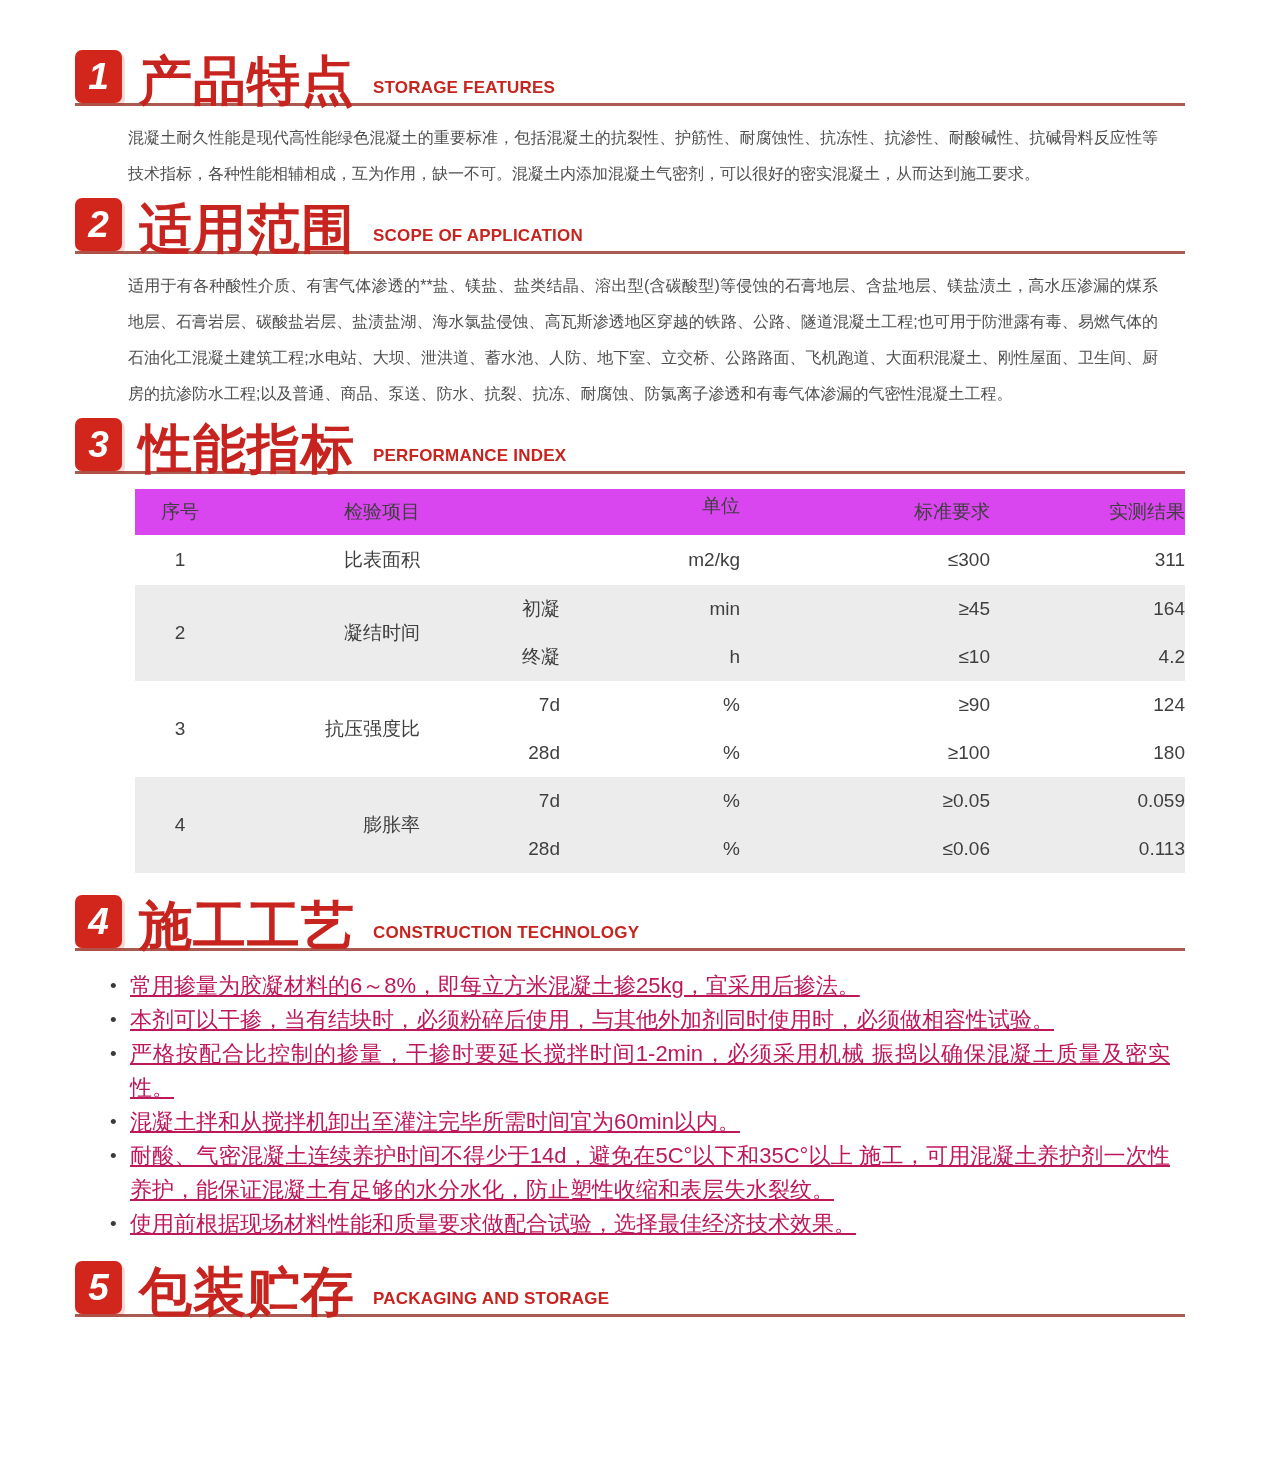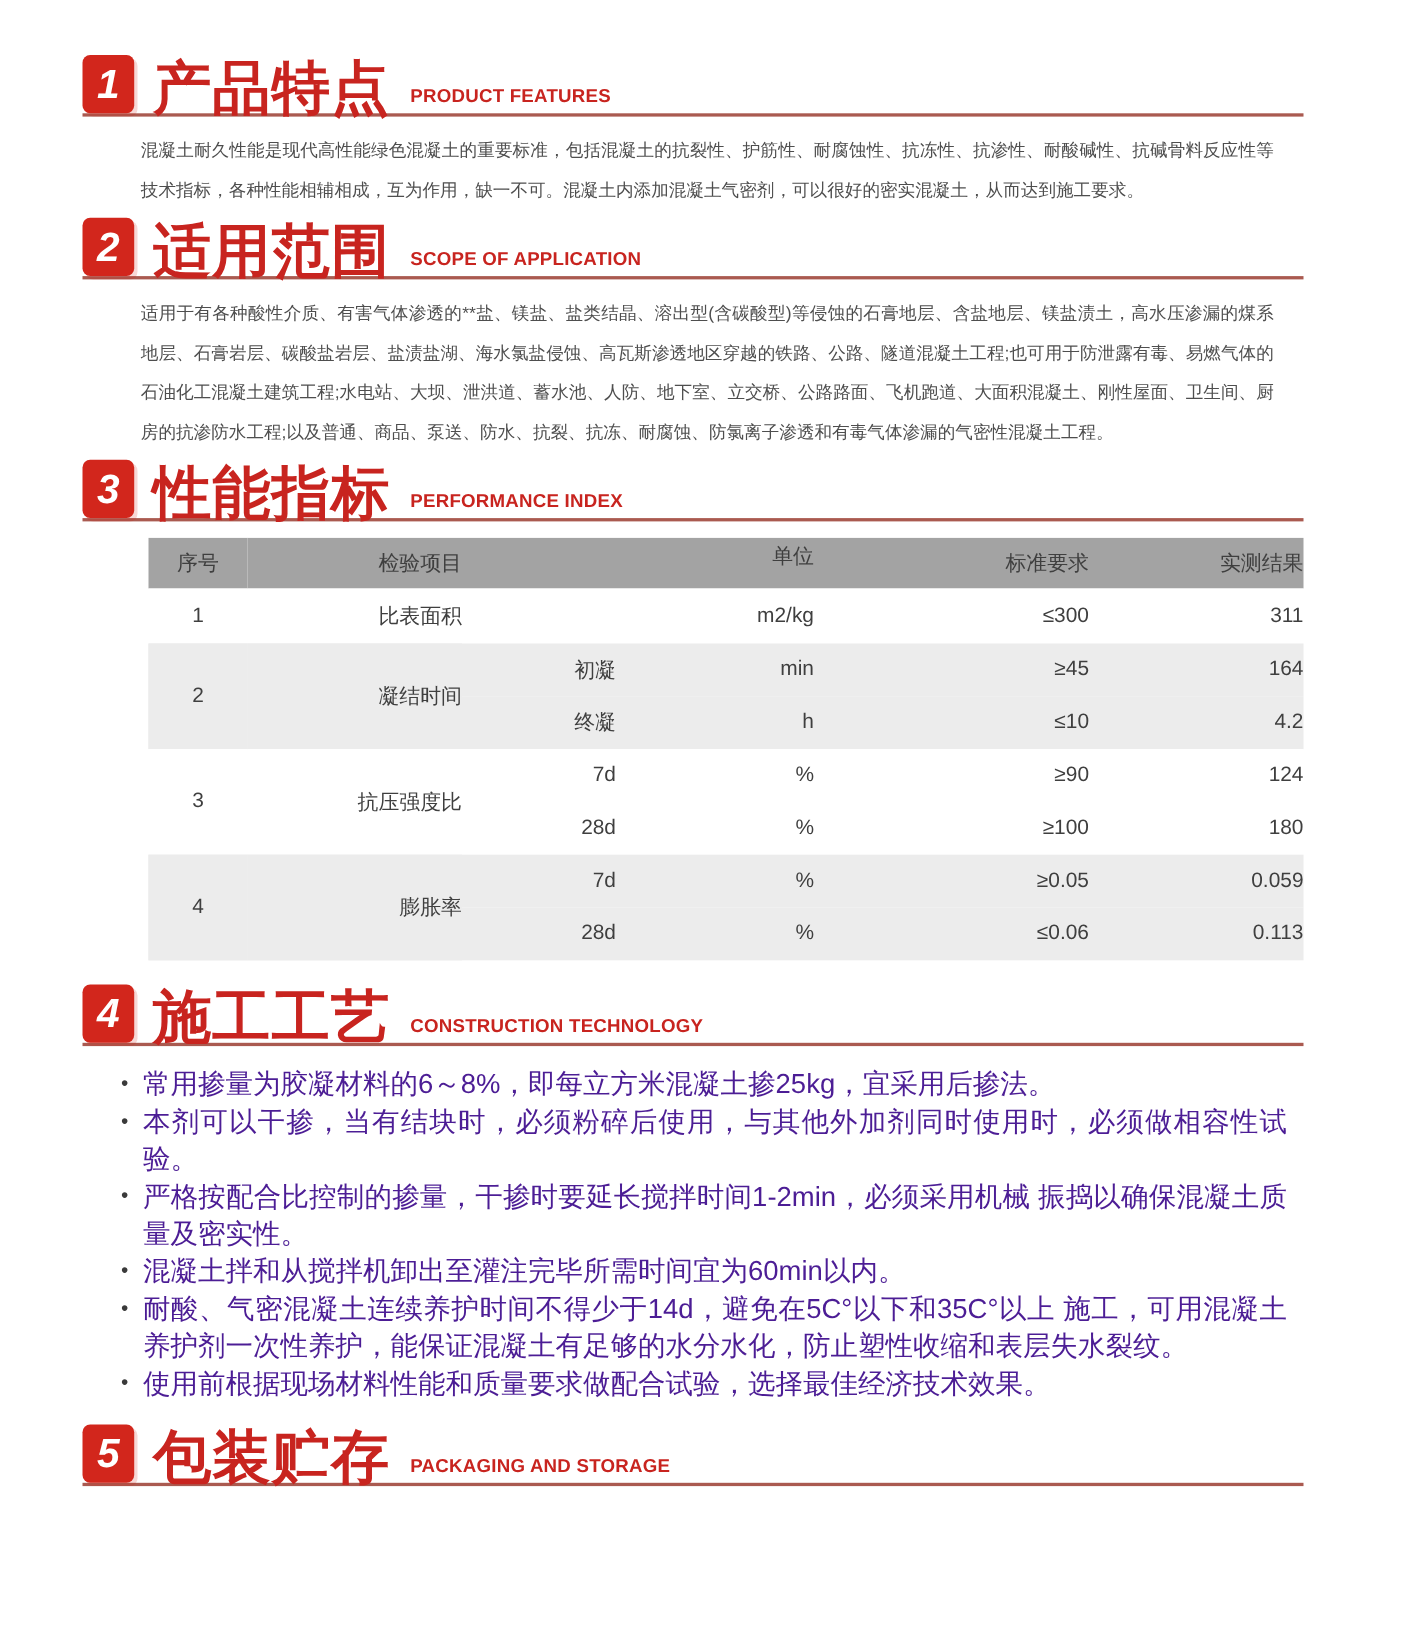--- a/index.html
+++ b/index.html
@@ -76,21 +76,21 @@
   
   .perf {
     margin: 15px 0 0 60px;
     width: 1050px;
     border-collapse: collapse;
     table-layout: fixed;
     font-size: 19px;
     color: #3f3f3f;
   }
   .perf th { font-weight: normal; }
-  .perf thead tr { background: #a3a3a3; height: 46px; }
+  .perf thead tr { background: #d946ef; height: 46px; }
   .perf td, .perf th { vertical-align: middle; text-align: right; }
   .c-no   { width: 90px;  text-align: center !important; }
   .c-item { width: 195px; padding-left: 20px; }
   .c-sub  { width: 140px; padding-left: 30px; }
   .c-unit { width: 180px; padding-left: 35px; }
   .c-std  { width: 250px; padding-left: 70px; }
   .c-res  { width: 195px; padding-left: 50px; }
   .raised { position: relative; top: -6px; }
   .row-single { height: 50px; background: #ffffff; }
   .sub-row { height: 48px; }
@@ -99,24 +99,25 @@
 
   
   .bullets {
     margin: 18px 0 0 35px;
     list-style: none;
     width: 1060px;
   }
   .bullets li {
     position: relative;
     padding-left: 20px;
-    font-size: 25px;
+    font-size: 22px;
     line-height: 34px;
     text-align: justify;
-    color: #4c1d95;
+    color: #be185d;
+    text-decoration: underline;
   }
   .bullets li::before {
     content: "\2022";
     position: absolute;
     left: 0;
     top: 0;
     color: #3a3a3a;
     font-size: 19px;
   }
   .bullets-s5 { margin-top: 30px; }
@@ -126,21 +127,21 @@
 <body>
 
 <div class="page">
 
   <section class="sec sec-1">
     <header class="sec-head">
       <div class="num-box">
         <span>1</span>
       </div>
       <h2 class="title-zh">产品特点</h2>
-      <span class="title-en">PRODUCT FEATURES</span>
+      <span class="title-en">STORAGE FEATURES</span>
     </header>
     <p class="para">混凝土耐久性能是现代高性能绿色混凝土的重要标准，包括混凝土的抗裂性、护筋性、耐腐蚀性、抗冻性、抗渗性、耐酸碱性、抗碱骨料反应性等技术指标，各种性能相辅相成，互为作用，缺一不可。混凝土内添加混凝土气密剂，可以很好的密实混凝土，从而达到施工要求。</p>
   </section>
 
   <section class="sec sec-2">
     <header class="sec-head">
       <div class="num-box">
         <span>2</span>
       </div>
       <h2 class="title-zh">适用范围</h2>

